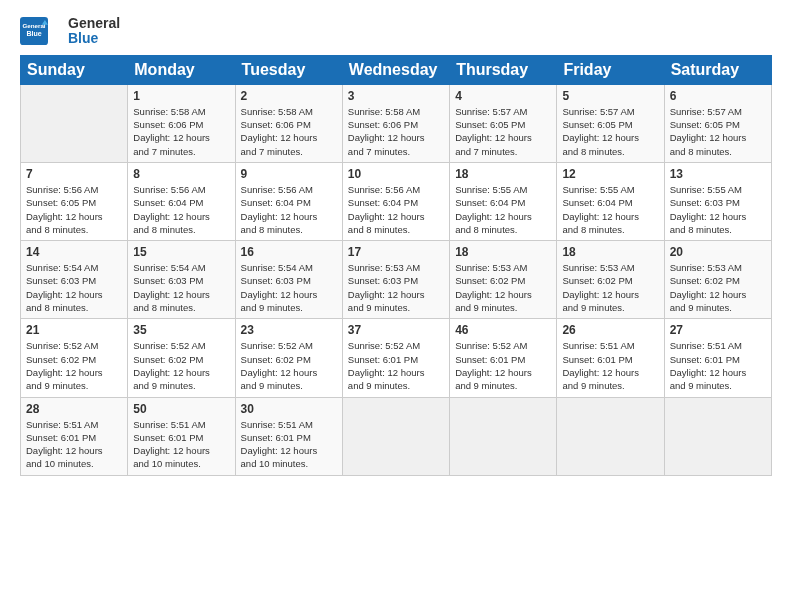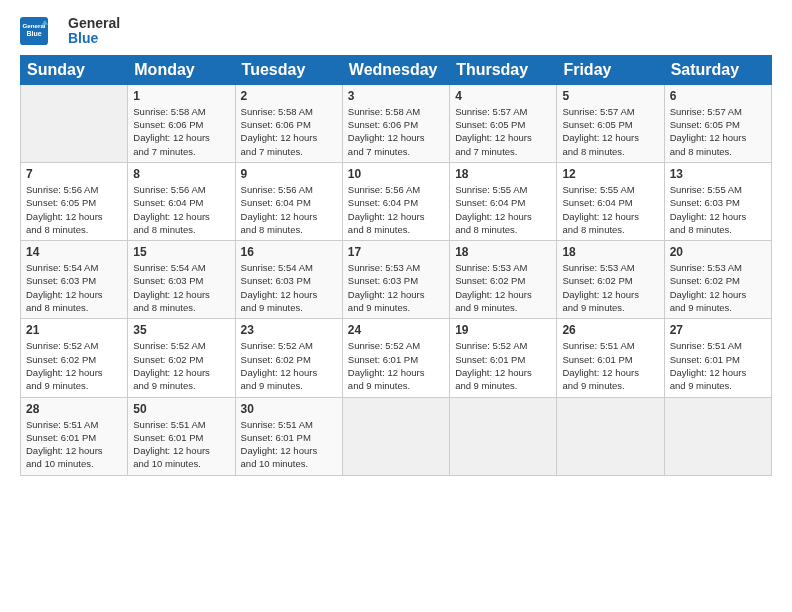--- a/index.html
+++ b/index.html
@@ -278,28 +278,28 @@
 and 9 minutes.</div>
         </td>
         <td>
           <span class="day-num">23</span>
           <div class="day-info" style="white-space: pre-line;">Sunrise: 5:52 AM
 Sunset: 6:02 PM
 Daylight: 12 hours
 and 9 minutes.</div>
         </td>
         <td>
-          <span class="day-num">24</span>
-          <div class="day-info" style="white-space: pre-line;">Sunrise: 5:52 AM
-Sunset: 6:01 PM
-Daylight: 12 hours
-and 9 minutes.</div>
-        </td>
-        <td>
-          <span class="day-num">19</span>
+          <span class="day-num">37</span>
+          <div class="day-info" style="white-space: pre-line;">Sunrise: 5:52 AM
+Sunset: 6:01 PM
+Daylight: 12 hours
+and 9 minutes.</div>
+        </td>
+        <td>
+          <span class="day-num">46</span>
           <div class="day-info" style="white-space: pre-line;">Sunrise: 5:52 AM
 Sunset: 6:01 PM
 Daylight: 12 hours
 and 9 minutes.</div>
         </td>
         <td>
           <span class="day-num">26</span>
           <div class="day-info" style="white-space: pre-line;">Sunrise: 5:51 AM
 Sunset: 6:01 PM
 Daylight: 12 hours

